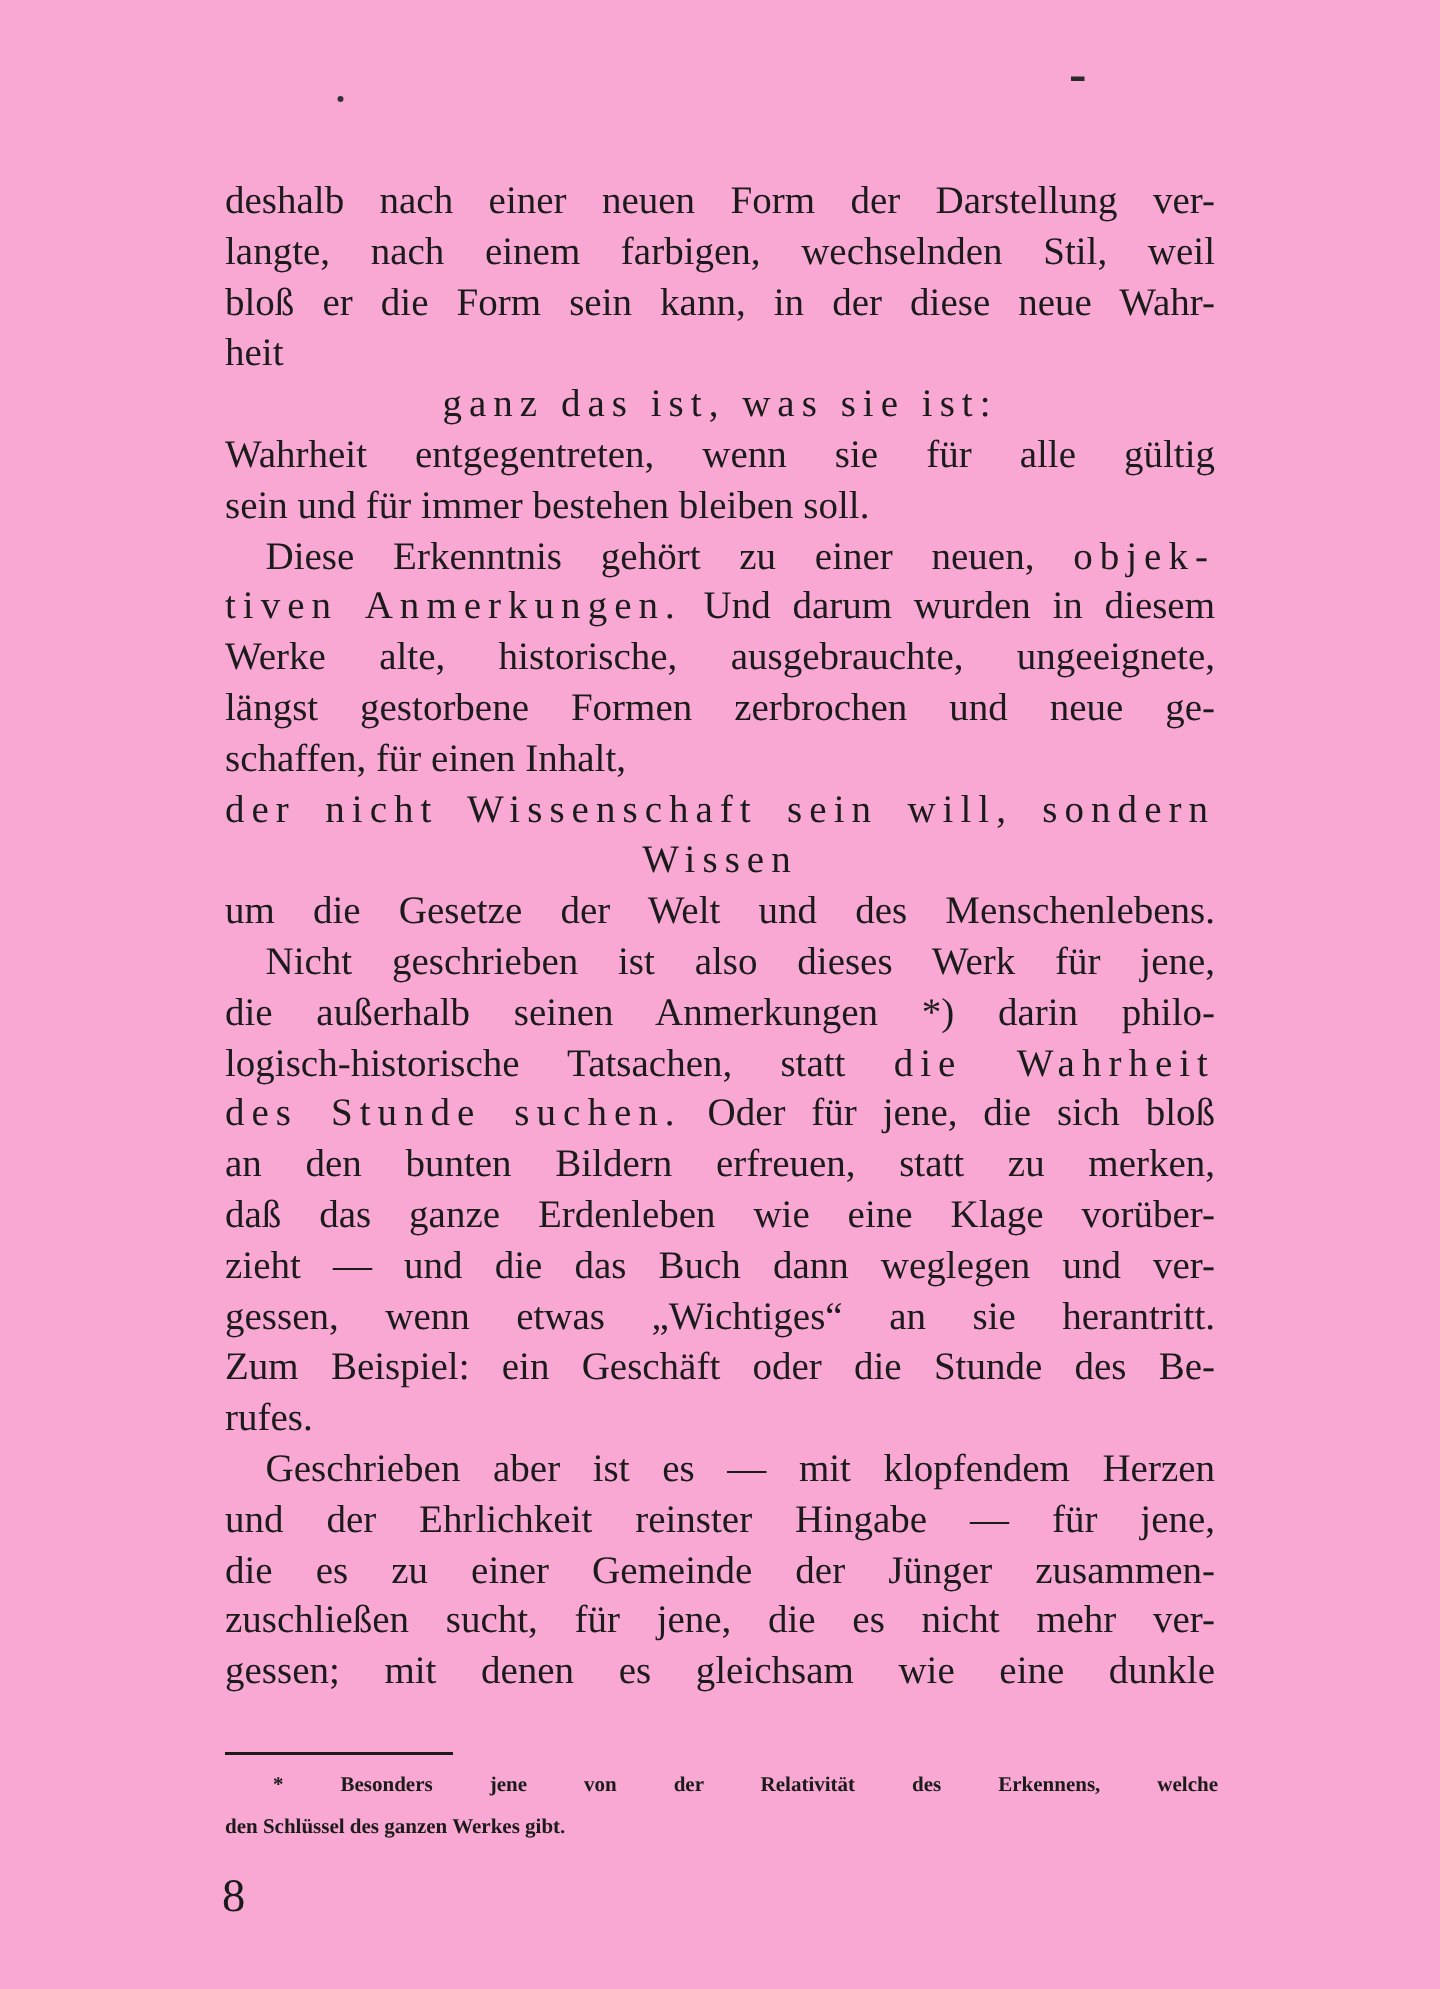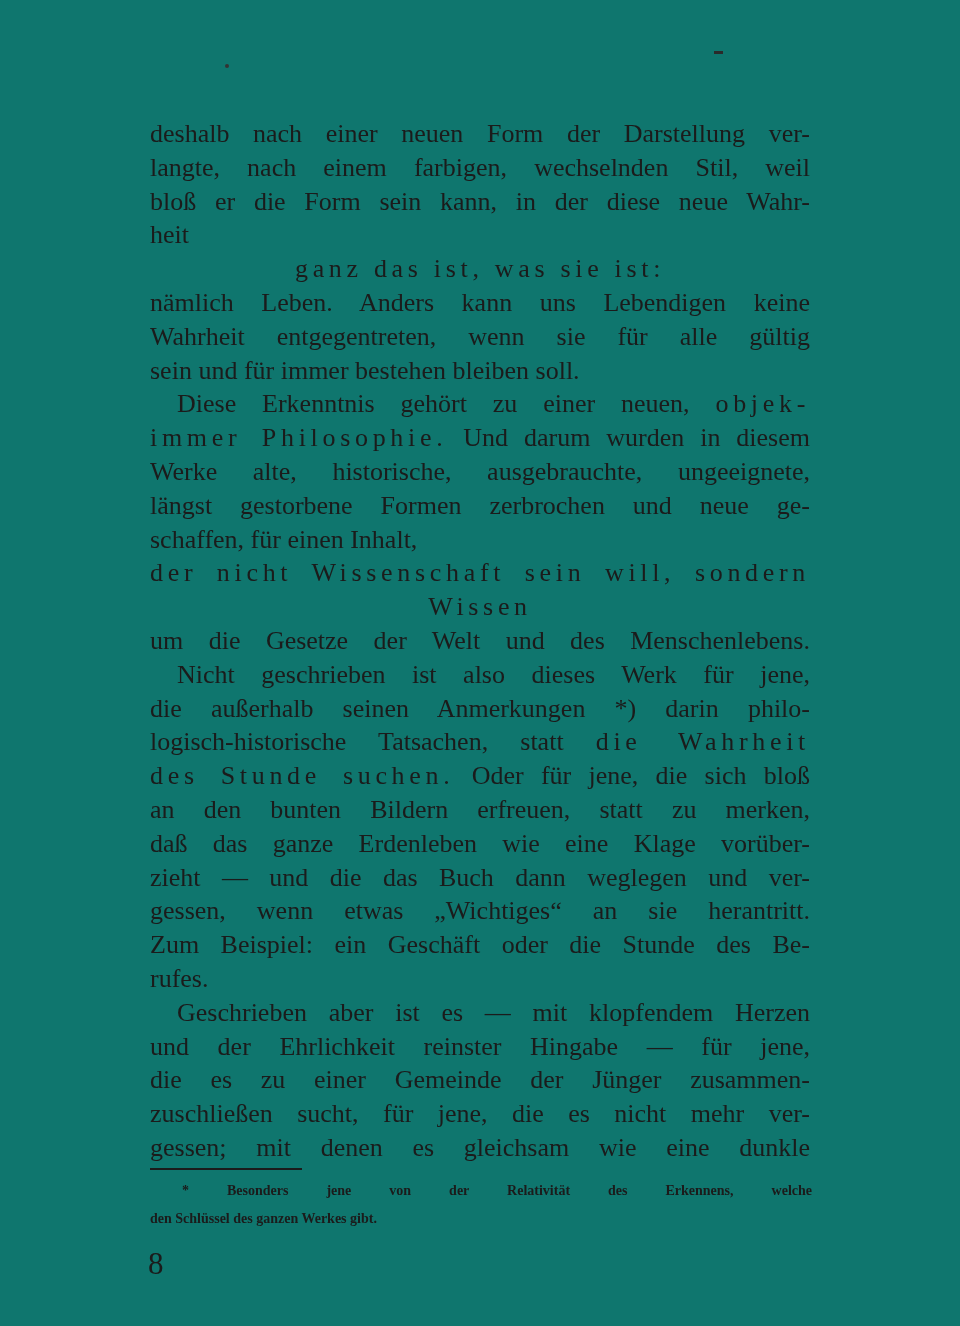--- a/index.html
+++ b/index.html
@@ -4,21 +4,21 @@
 <style>
   html, body {
     margin: 0;
     padding: 0;
     background: #e8e8e8;
   }
   .scan-page {
     position: relative;
     width: 960px;
     height: 1326px;
-    background: #0f766e;
+    background: #f9a8d4;
     overflow: hidden;
     font-family: "Liberation Serif", "DejaVu Serif", serif;
     color: #1b1b1b;
   }
   .body-text {
     position: absolute;
     left: 150px;
     top: 117px;
     width: 660px;
     font-size: 26px;
@@ -84,25 +84,24 @@
 
   <span class="speck-dot"></span>
   <span class="speck-dash"></span>
 
   <div class="body-text">
       <div class="line align-justify"><span>deshalb nach einer neuen Form der Darstellung ver-</span></div>
       <div class="line align-justify"><span>langte, nach einem farbigen, wechselnden Stil, weil</span></div>
       <div class="line align-justify"><span>bloß er die Form sein kann, in der diese neue Wahr-</span></div>
       <div class="line align-left"><span>heit</span></div>
       <div class="line align-center"><span class="sp">ganz das ist, was sie ist:</span></div>
-      <div class="line align-justify"><span>nämlich Leben.  Anders kann uns Lebendigen keine</span></div>
       <div class="line align-justify"><span>Wahrheit entgegentreten, wenn sie für alle gültig</span></div>
       <div class="line align-left"><span>sein und für immer bestehen bleiben soll.</span></div>
       <div class="line align-justify indent"><span>Diese Erkenntnis gehört zu einer neuen, </span><span class="sp">objek-</span></div>
-      <div class="line align-justify"><span class="sp">immer Philosophie.</span><span> Und darum wurden in diesem</span></div>
+      <div class="line align-justify"><span class="sp">tiven Anmerkungen.</span><span> Und darum wurden in diesem</span></div>
       <div class="line align-justify"><span>Werke alte, historische, ausgebrauchte, ungeeignete,</span></div>
       <div class="line align-justify"><span>längst gestorbene Formen zerbrochen und neue ge-</span></div>
       <div class="line align-left"><span>schaffen, für einen Inhalt,</span></div>
       <div class="line align-justify"><span class="sp">der nicht Wissenschaft sein will, sondern</span></div>
       <div class="line align-center"><span class="sp">Wissen</span></div>
       <div class="line align-justify"><span>um die Gesetze der Welt und des Menschenlebens.</span></div>
       <div class="line align-justify indent"><span>Nicht geschrieben ist also dieses Werk für jene,</span></div>
       <div class="line align-justify"><span>die außerhalb seinen Anmerkungen *) darin philo-</span></div>
       <div class="line align-justify"><span>logisch-historische Tatsachen, statt </span><span class="sp">die Wahrheit</span></div>
       <div class="line align-justify"><span class="sp">des Stunde suchen.</span><span> Oder für jene, die sich bloß</span></div>

